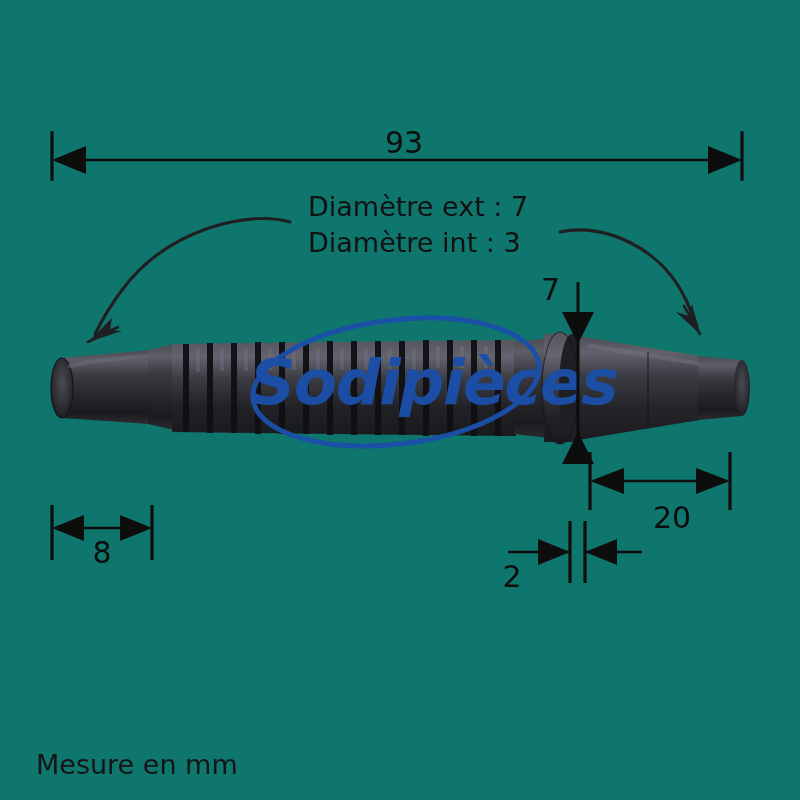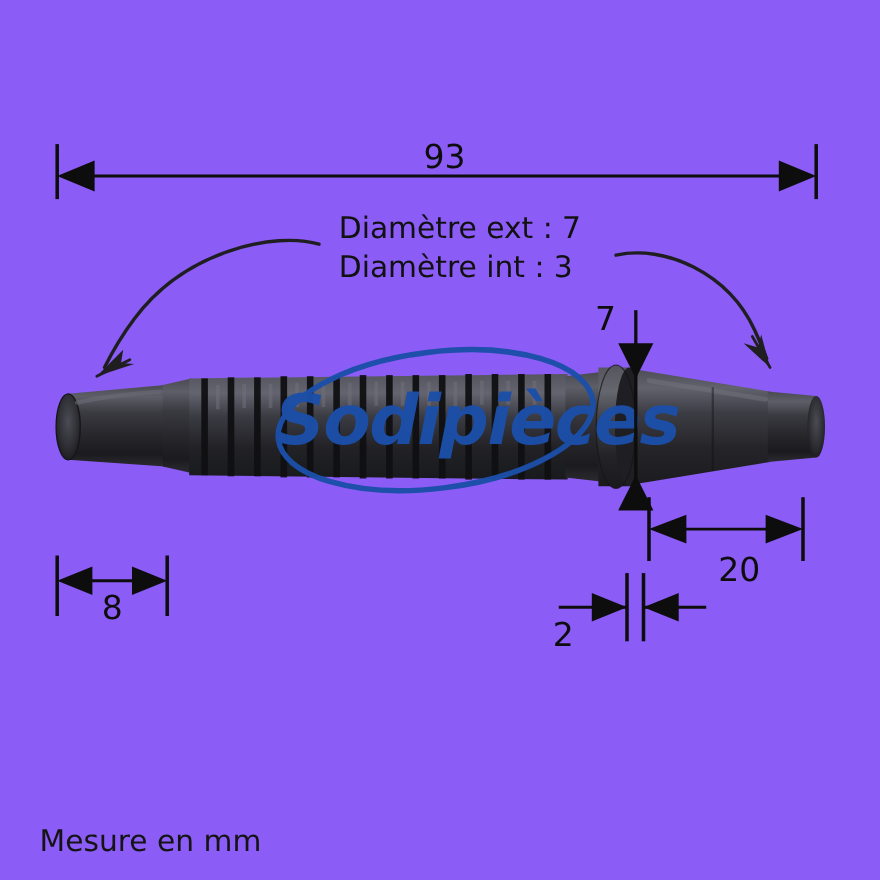--- a/index.html
+++ b/index.html
@@ -4,21 +4,21 @@
 <style>
   html, body {
     margin: 0;
     padding: 0;
     background: #ffffff;
   }
   #page {
     position: relative;
     width: 800px;
     height: 800px;
-    background: #8b5cf6;
+    background: #0f766e;
     overflow: hidden;
     font-family: "DejaVu Sans", "Liberation Sans", sans-serif;
   }
   #diagram-svg {
     position: absolute;
     left: 0;
     top: 0;
     width: 800px;
     height: 800px;
   }

